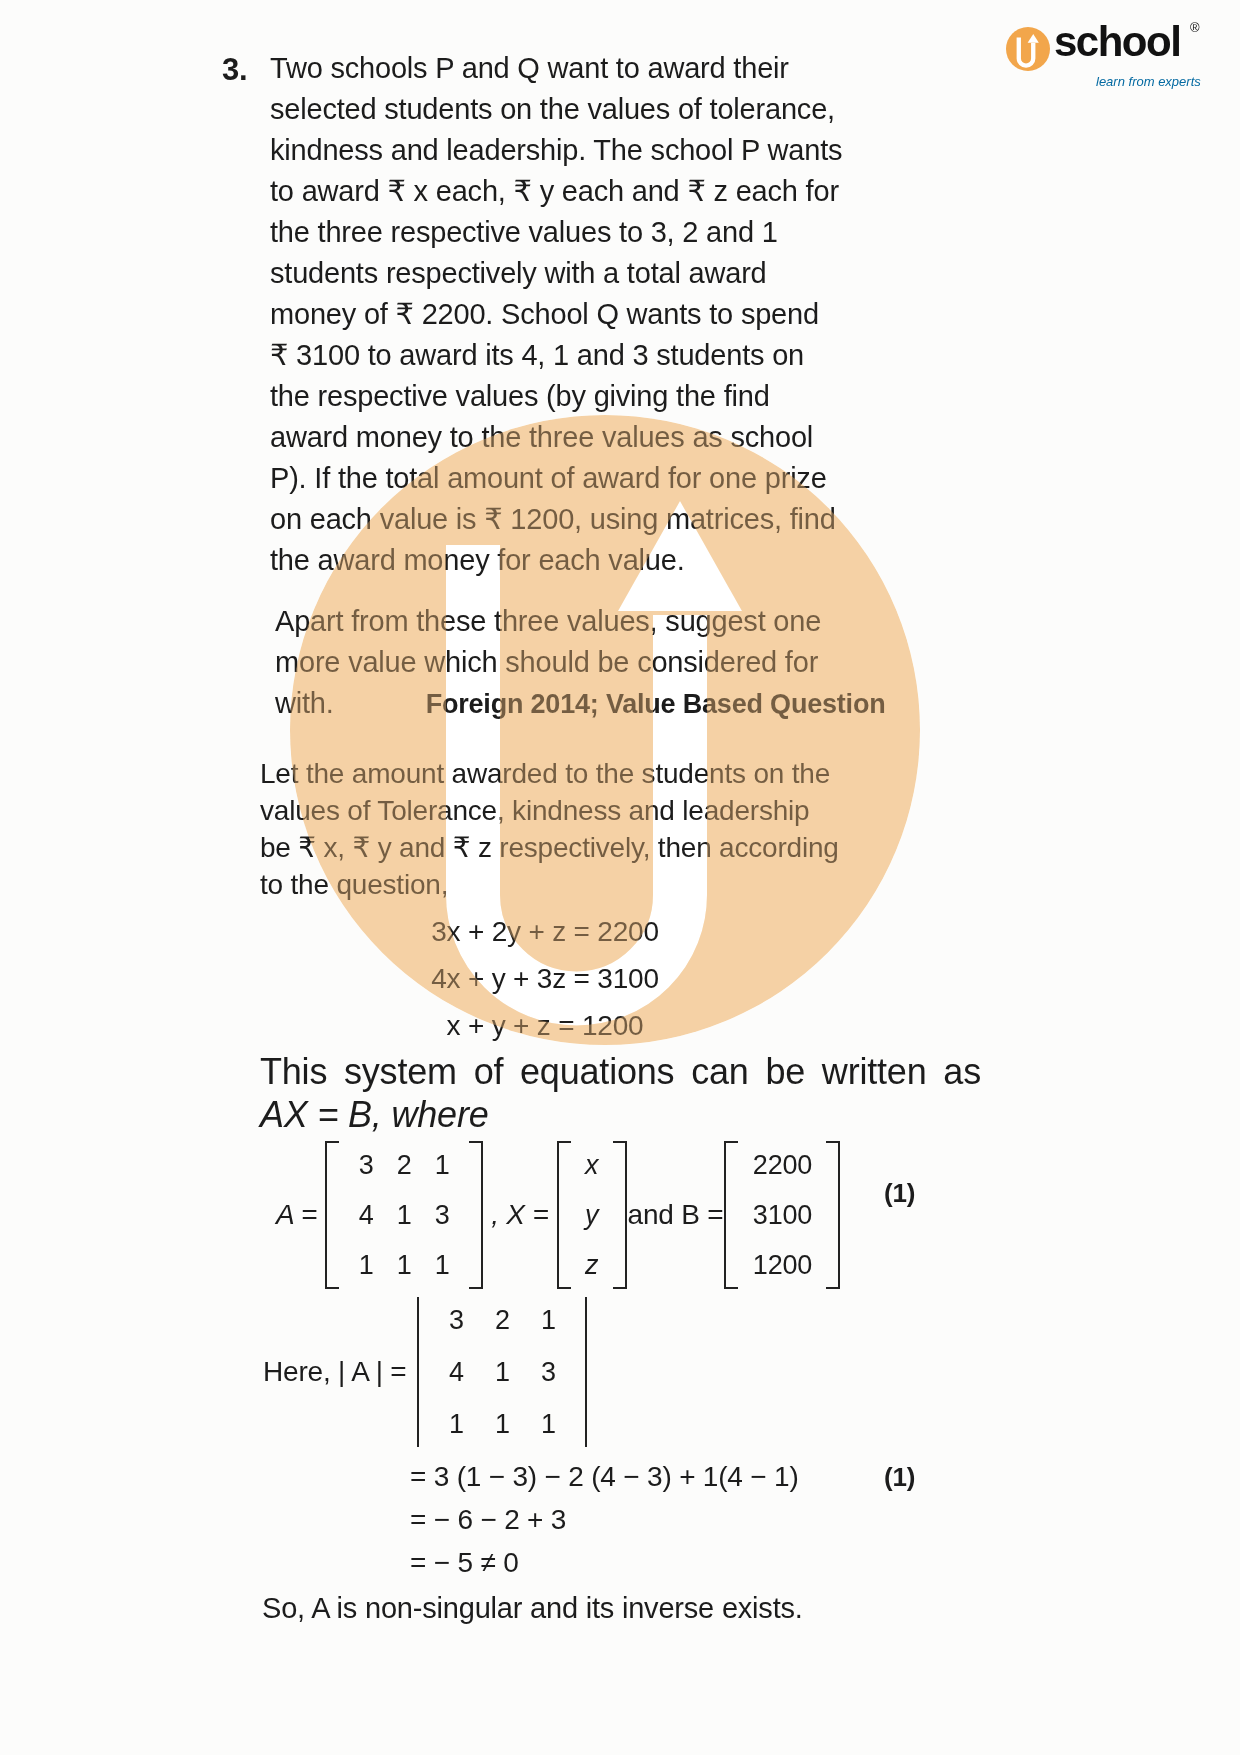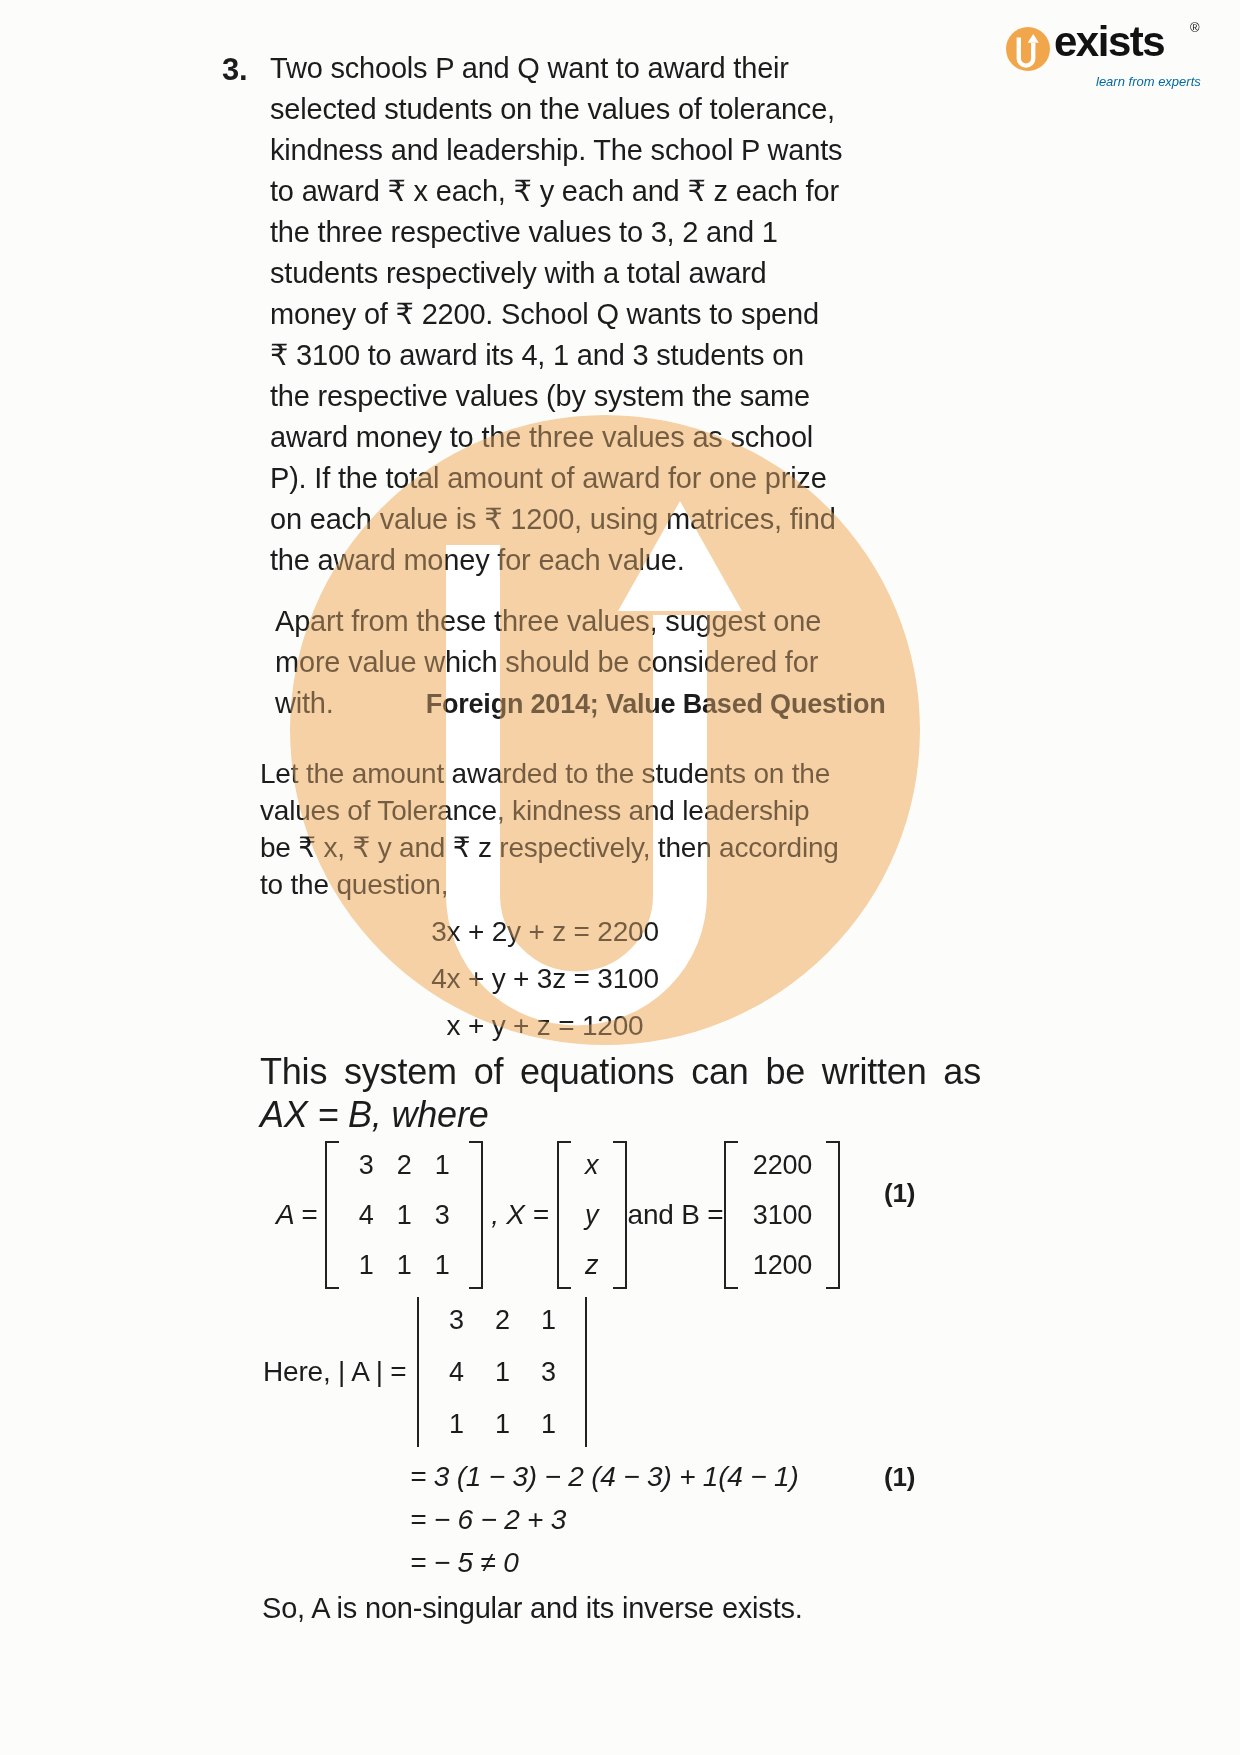--- a/index.html
+++ b/index.html
@@ -59,21 +59,21 @@
   .eqnum{position:absolute; font-size:26px; font-weight:bold;}
 
   .det-row{position:absolute; left:262px; top:1296px; height:152px;
            display:flex; align-items:center;}
   .det{border-left:2.5px solid #222; border-right:2.5px solid #222; height:150px;
        display:flex; align-items:center; margin-left:10px;}
   .detgrid{display:grid; grid-template-columns:repeat(3,46px); row-gap:21px; padding:0 14px;}
   .detgrid span{font-size:27px; line-height:31px; text-align:center;}
 
   .steps-block{position:absolute; left:410px; top:1455px;}
-  .steps-block .ln{height:43px; line-height:43px; font-size:28px; white-space:nowrap;font-style:italic;}
+  .steps-block .ln{height:43px; line-height:43px; font-size:28px; white-space:nowrap;}
   .concl{position:absolute; left:262px; top:1592px; font-size:29px; white-space:nowrap;}
 </style>
 </head>
 <body>
 
 <div class="page">
 
   <div class="wm-base">
     <svg width="630" height="630" viewBox="0 0 630 630">
       <circle cx="315" cy="315" r="315" fill="#fbe4c6"></circle>
@@ -88,21 +88,21 @@
 
     <div class="q-block">
       <div class="ln">Two schools P and Q want to award their</div>
       <div class="ln">selected students on the values of tolerance,</div>
       <div class="ln">kindness and leadership. The school P wants</div>
       <div class="ln">to award ₹ x each, ₹ y each and ₹ z each for</div>
       <div class="ln">the three respective values to 3, 2 and 1</div>
       <div class="ln">students respectively with a total award</div>
       <div class="ln">money of ₹ 2200. School Q wants to spend</div>
       <div class="ln">₹ 3100 to award its 4, 1 and 3 students on</div>
-      <div class="ln">the respective values (by system the same</div>
+      <div class="ln">the respective values (by giving the find</div>
       <div class="ln">award money to the three values as school</div>
       <div class="ln">P). If the total amount of award for one prize</div>
       <div class="ln">on each value is ₹ 1200, using matrices, find</div>
       <div class="ln">the award money for each value.</div>
     </div>
 
     <div class="p2-block">
       <div class="ln">Apart from these three values, suggest one</div>
       <div class="ln">more value which should be considered for</div>
       <div class="ln"><span>with.</span><span class="src">Foreign 2014; Value Based Question</span></div>
@@ -208,18 +208,18 @@
   </div>
 
   <div style="position:absolute; left:0; top:0; width:1240px; height:110px; z-index:3;">
     <div class="logo-circle">
       <svg width="44" height="44" viewBox="0 0 630 630">
         <circle cx="315" cy="315" r="315" fill="#f2a64b"></circle>
         <path d="M183 150 L183 450 A 103.5 103.5 0 0 0 390 450 L390 230" fill="none" stroke="#ffffff" stroke-width="62"></path>
         <polygon points="390,100 310,225 470,225" fill="#ffffff"></polygon>
       </svg>
     </div>
-    <div class="logo-word">exists</div>
+    <div class="logo-word">school</div>
     <div class="logo-reg">®</div>
     <div class="logo-tagline">learn from experts</div>
   </div>
 
 </div>
 
 </body></html>

